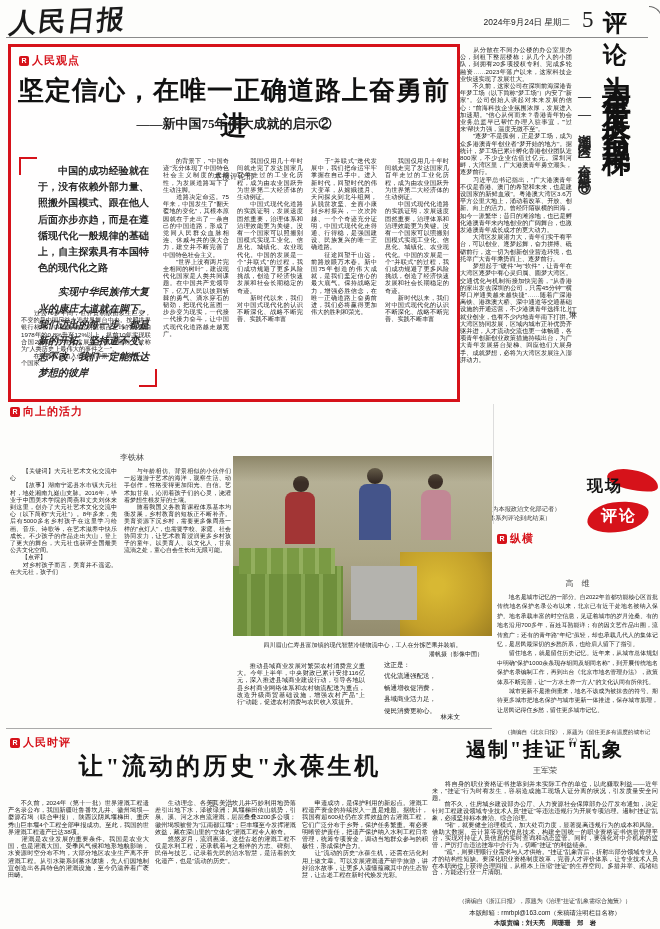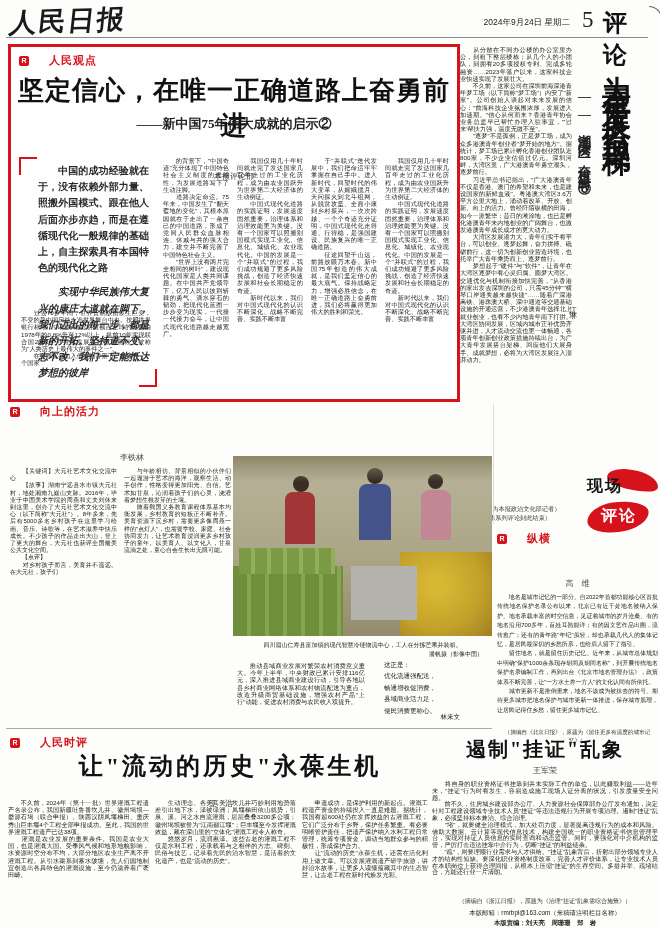--- a/index.html
+++ b/index.html
@@ -7,21 +7,21 @@
         font-family:"Liberation Sans",sans-serif;color:#1a1a1a;}
   .abs{position:absolute;}
   
   .masthead{font-family:"Liberation Serif",serif;font-weight:bold;font-size:27px;transform:skewX(-8deg) rotate(-2deg);letter-spacing:2px;}
   .dateline{font-size:8.5px;color:#222;text-align:right;}
   .pagenum{font-family:"Liberation Serif",serif;font-size:23px;color:#222;}
   .sectionname{font-family:"Liberation Serif",serif;font-size:24px;font-weight:bold;letter-spacing:5px;color:#111;}
   .head-rule{height:1px;background:#8a8a8a;}
   .corner-arc{width:12px;height:32px;border-right:1.5px solid #666;border-top:1.5px solid #666;border-radius:0 14px 0 0;}
   
-  .kicker{display:flex;align-items:center;gap:20px;}
+  .kicker{display:flex;align-items:center;gap:3px;}
   .kicker .kbox{width:10px;height:10px;background:#d6121a;color:#fff;font-size:7px;font-weight:bold;
                 display:flex;align-items:center;justify-content:center;border-radius:2px;}
   .kicker .ktext{color:#d6121a;font-weight:bold;font-size:11px;letter-spacing:1px;}
   
   .redbox{border:3px solid #d6121a;background:#fffefe;}
   .mainhead{font-weight:bold;font-size:26px;letter-spacing:1px;text-align:center;color:#111;}
   .mainsub{font-family:"Liberation Serif",serif;font-weight:bold;font-size:13px;text-align:center;color:#222;}
   .byline{font-size:8px;text-align:center;color:#444;}
   .quotewrap{position:relative;padding:6px 8px;}
   .quotewrap:before{content:"";position:absolute;left:0;top:0;width:16px;height:16px;border-left:2.5px solid #d6121a;border-top:2.5px solid #d6121a;}

